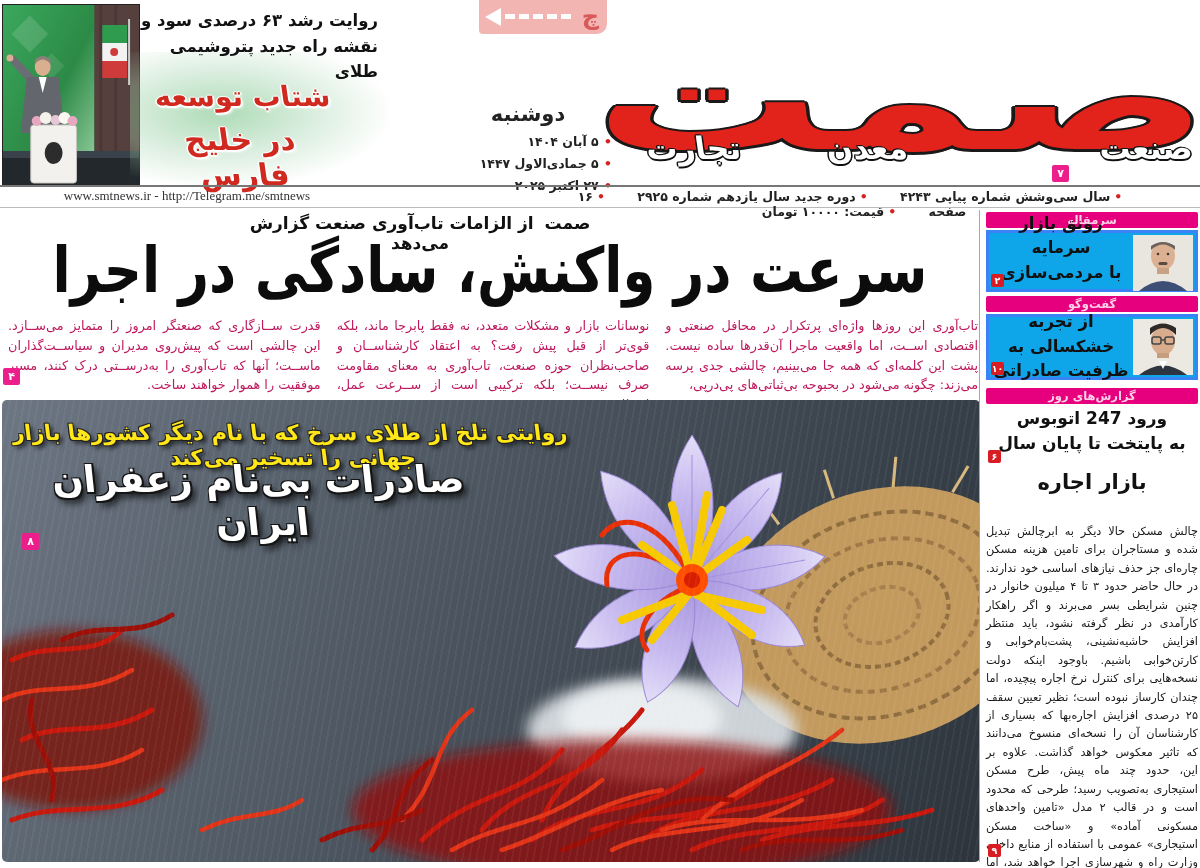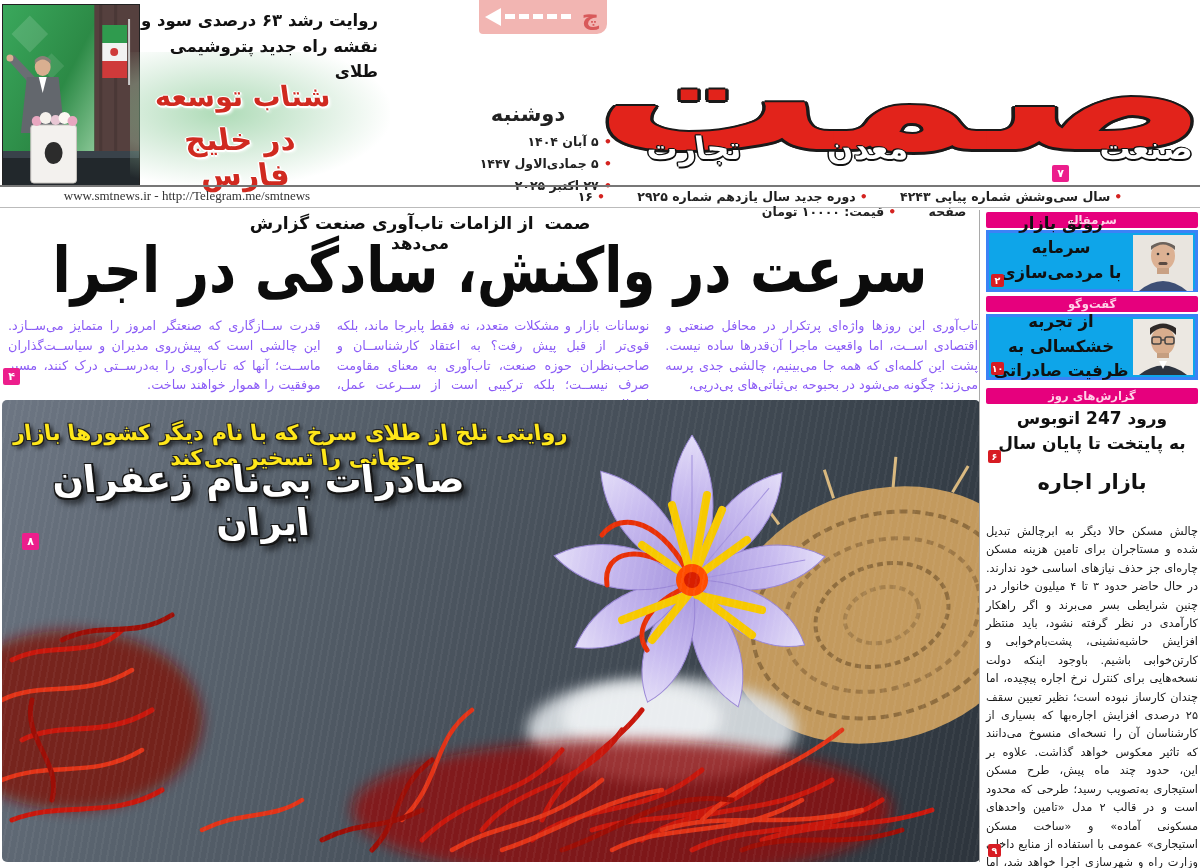--- a/index.html
+++ b/index.html
@@ -53,21 +53,21 @@
   .info-line{top:189px;right:50px;width:600px;text-align:center;font-size:12.5px;font-weight:bold;color:#222;}
   .info-seg::before{content:"\2022";color:#d42320;margin-left:4px;}
   .info-seg{margin-left:28px;}
 
   
   .lead-kicker{top:213px;left:220px;width:400px;text-align:center;font-size:17px;font-weight:bold;color:#111;}
   .lead-kicker .mini-logo{font-weight:900;letter-spacing:-1px;margin-left:5px;}
   .lead-headline{top:234px;left:0;width:980px;text-align:center;font-size:53px;font-weight:900;color:#0c0c0c;
         transform:scaleY(1.18);transform-origin:top;white-space:nowrap;letter-spacing:-1px;}
   .lead-cols{top:316px;right:222px;left:8px;height:80px;display:flex;gap:16px;}
-  .lead-col{flex:1;font-size:12.8px;line-height:1.55;text-align:justify;color:#8b5cf6;}
+  .lead-col{flex:1;font-size:12.8px;line-height:1.55;text-align:justify;color:#be185d;}
   .lead-badge{top:368px;left:3px;}
 
   
   .photo{top:400px;left:2px;width:978px;height:462px;border-radius:5px;overflow:hidden;
         background:linear-gradient(115deg,#6d7683 0%,#59636e 25%,#454e58 55%,#363f48 80%,#2d343c 100%);}
   .photo::after{content:"";position:absolute;inset:0;
         background:repeating-linear-gradient(100deg,rgba(255,255,255,.045) 0 2px,transparent 2px 7px);}
   .photo svg{position:absolute;inset:0;}
   .cap-yellow{top:20px;left:8px;width:562px;text-align:center;font-size:21.5px;font-weight:900;color:#ffe71a;
         transform:skewX(7deg);z-index:3;

